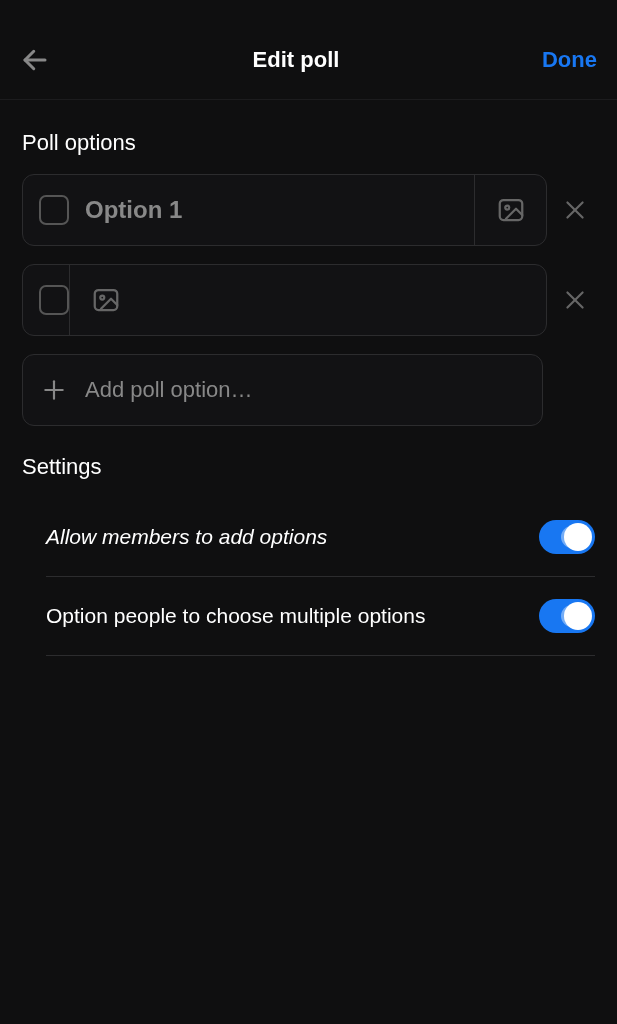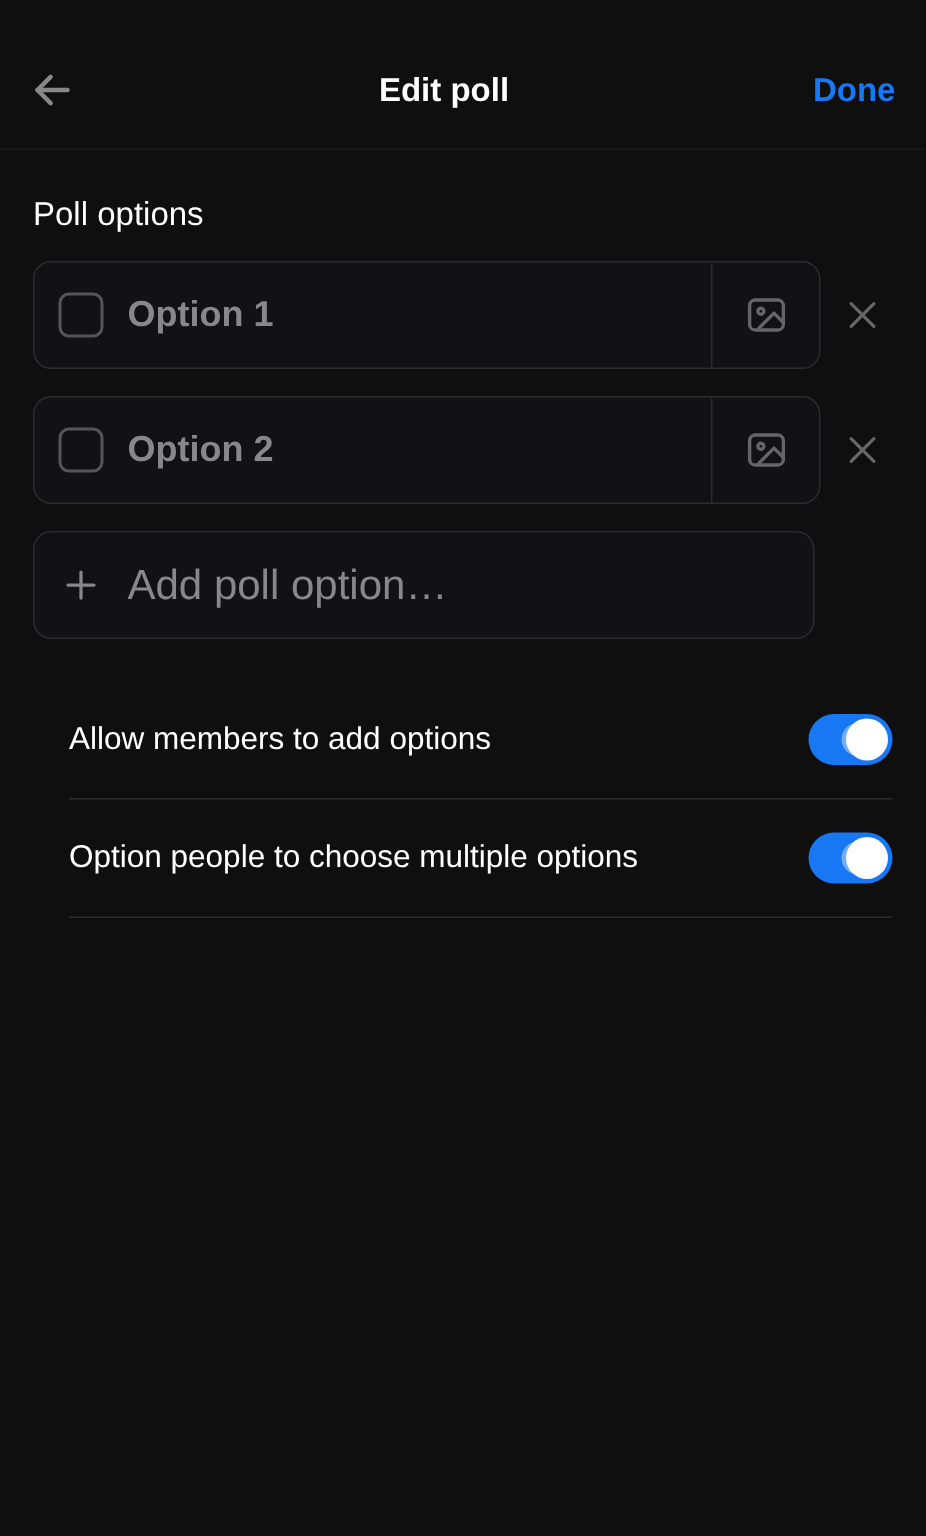--- a/index.html
+++ b/index.html
@@ -103,33 +103,33 @@
       border-radius: 12px;
       height: 72px;
       background: #121214;
       padding: 0 18px;
       color: #888;
       gap: 18px;
       margin-bottom: 28px;
       margin-right: 52px;
     }
     .add-option-text {
-      font-size: 28px;
+      font-size: 22px;
       font-weight: 500;
     }
     .settings-list { }
     .setting-row {
       display: flex;
       align-items: center;
       justify-content: space-between;
       padding: 22px 0;
       border-bottom: 1px solid #2c2c2e;
       margin-left: 24px;
     }
-    .setting-row:first-child { border-top: none; }
+    .setting-row:first-child { border-top: none; font-style: italic; }
     .setting-label {
       font-size: 21px;
       font-weight: 500;
       color: #fff;
     }
     .toggle {
       width: 56px;
       height: 34px;
       background: #1877f2;
       border-radius: 17px;
@@ -183,21 +183,20 @@
         <svg width="26" height="26" viewBox="0 0 24 24" fill="none" stroke="currentColor" stroke-width="2" stroke-linecap="round">
             <line x1="5" y1="5" x2="19" y2="19"></line>
             <line x1="19" y1="5" x2="5" y2="19"></line>
           </svg>
       </div>
     </div>
 
     <div class="option-row">
       <div class="option-input-group">
         <div class="option-checkbox"></div>
-        <input class="option-input" placeholder="Option 2" style="">
         <div class="image-btn">
           <svg width="30" height="30" viewBox="0 0 24 24" fill="none" stroke="currentColor" stroke-width="1.8" stroke-linecap="round" stroke-linejoin="round">
               <rect x="3" y="4" width="18" height="16" rx="3"></rect>
               <circle cx="9" cy="10" r="1.6"></circle>
               <path d="M21 16l-5-5-8 8"></path>
             </svg>
         </div>
       </div>
       <div class="remove-btn">
         <svg width="26" height="26" viewBox="0 0 24 24" fill="none" stroke="currentColor" stroke-width="2" stroke-linecap="round">
@@ -208,20 +207,21 @@
     </div>
 
     <div class="add-option">
       <svg width="26" height="26" viewBox="0 0 24 24" fill="none" stroke="currentColor" stroke-width="2" stroke-linecap="round">
           <line x1="12" y1="4" x2="12" y2="20"></line>
           <line x1="4" y1="12" x2="20" y2="12"></line>
         </svg>
       <span class="add-option-text">Add poll option…</span>
     </div>
 
+    <div class="section-title">Settings</div>
 
     <div class="settings-list">
       <div class="setting-row">
         <div class="setting-label">Allow members to add options</div>
         <div class="toggle"></div>
       </div>
       <div class="setting-row">
         <div class="setting-label">Option people to choose multiple options</div>
         <div class="toggle"></div>
       </div>

